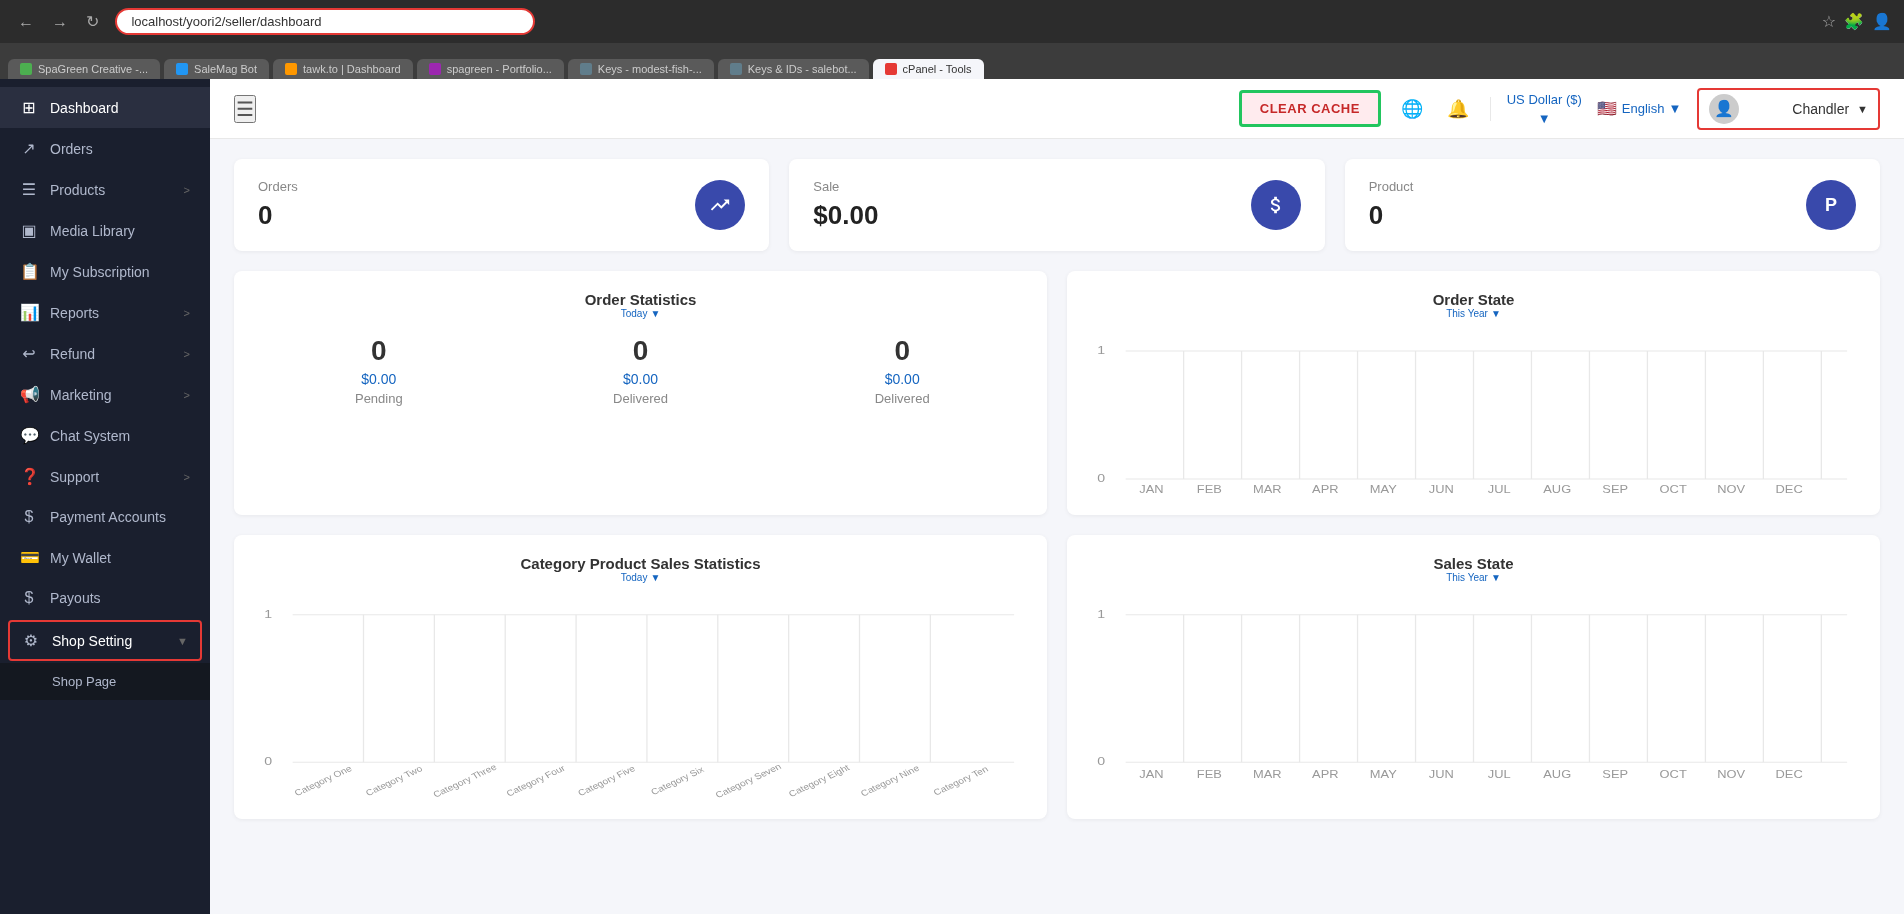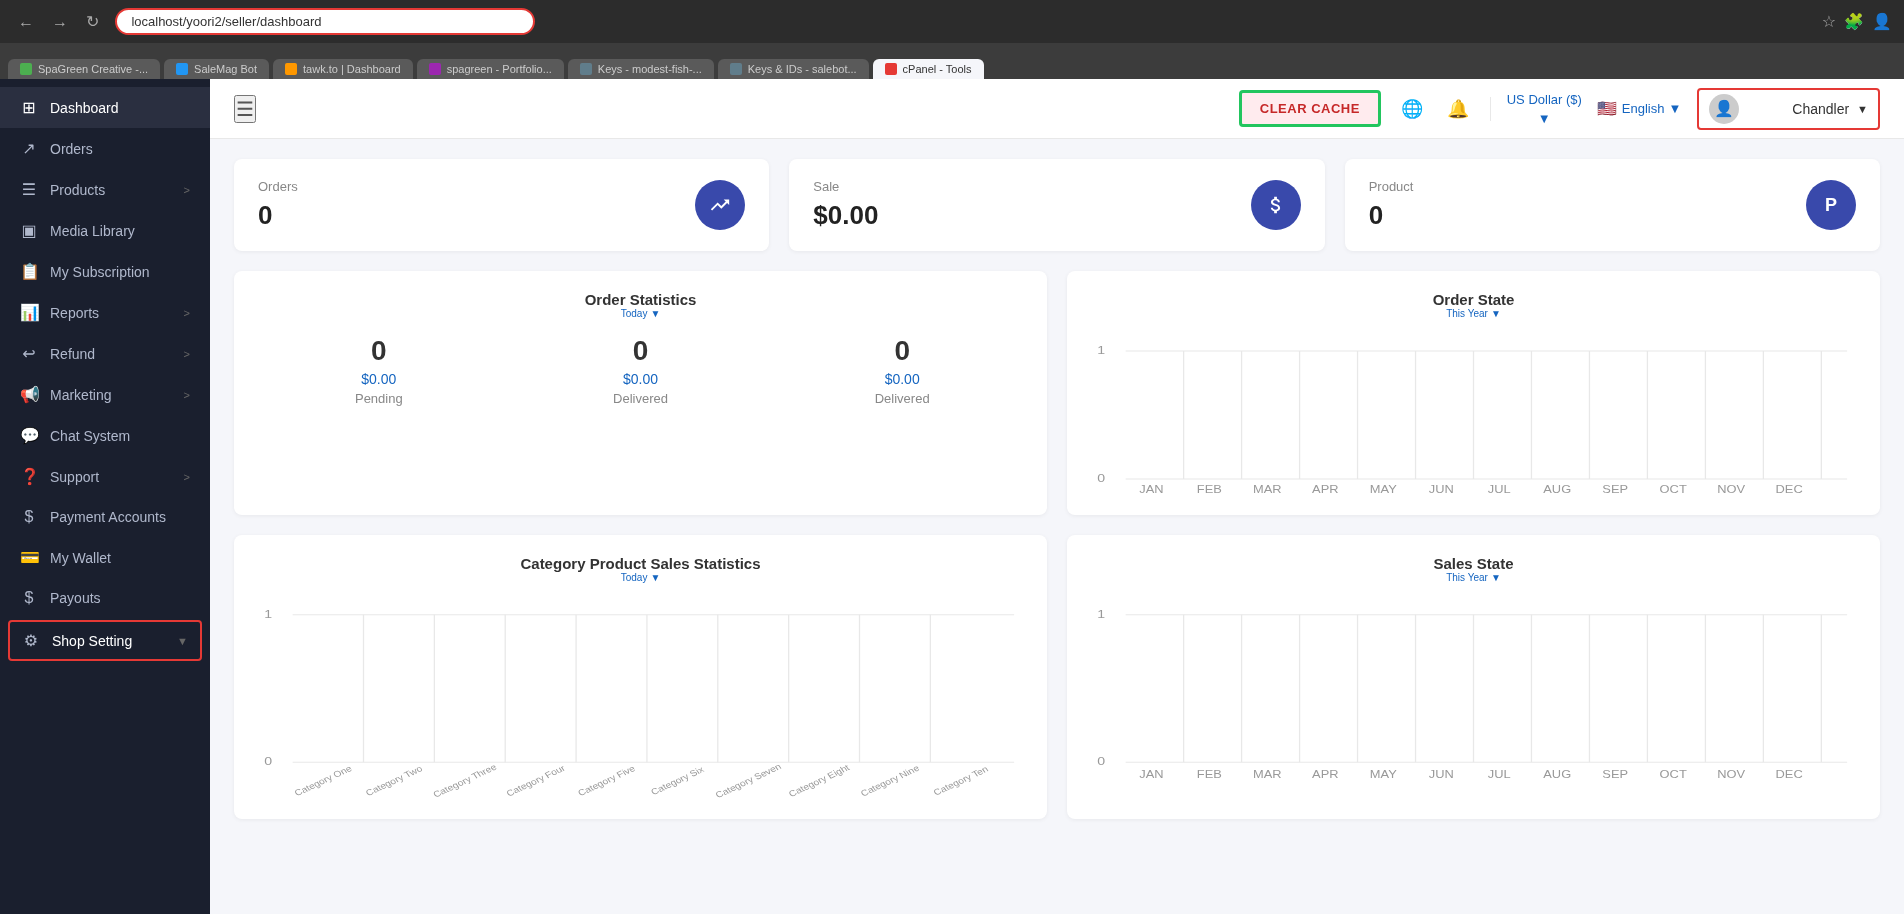--- a/index.html
+++ b/index.html
@@ -215,20 +215,23 @@
         <span class="nav-item-label">Payouts</span>
       </div>
 
       <div class="nav-item highlighted" style="border:2px solid #e53935;">
         <span class="nav-item-icon">⚙</span>
         <span class="nav-item-label">Shop Setting</span>
         <span class="nav-item-arrow">▼</span>
       </div>
 
       <div class="nav-submenu">
+        <div class="nav-item">
+          <span class="nav-item-label">Shop Page</span>
+        </div>
       </div>
 
     </nav>
   </aside>
 
   <div class="main">
 
     <div class="topbar">
       <button class="topbar-hamburger">☰</button>
       <div class="topbar-spacer"></div>

